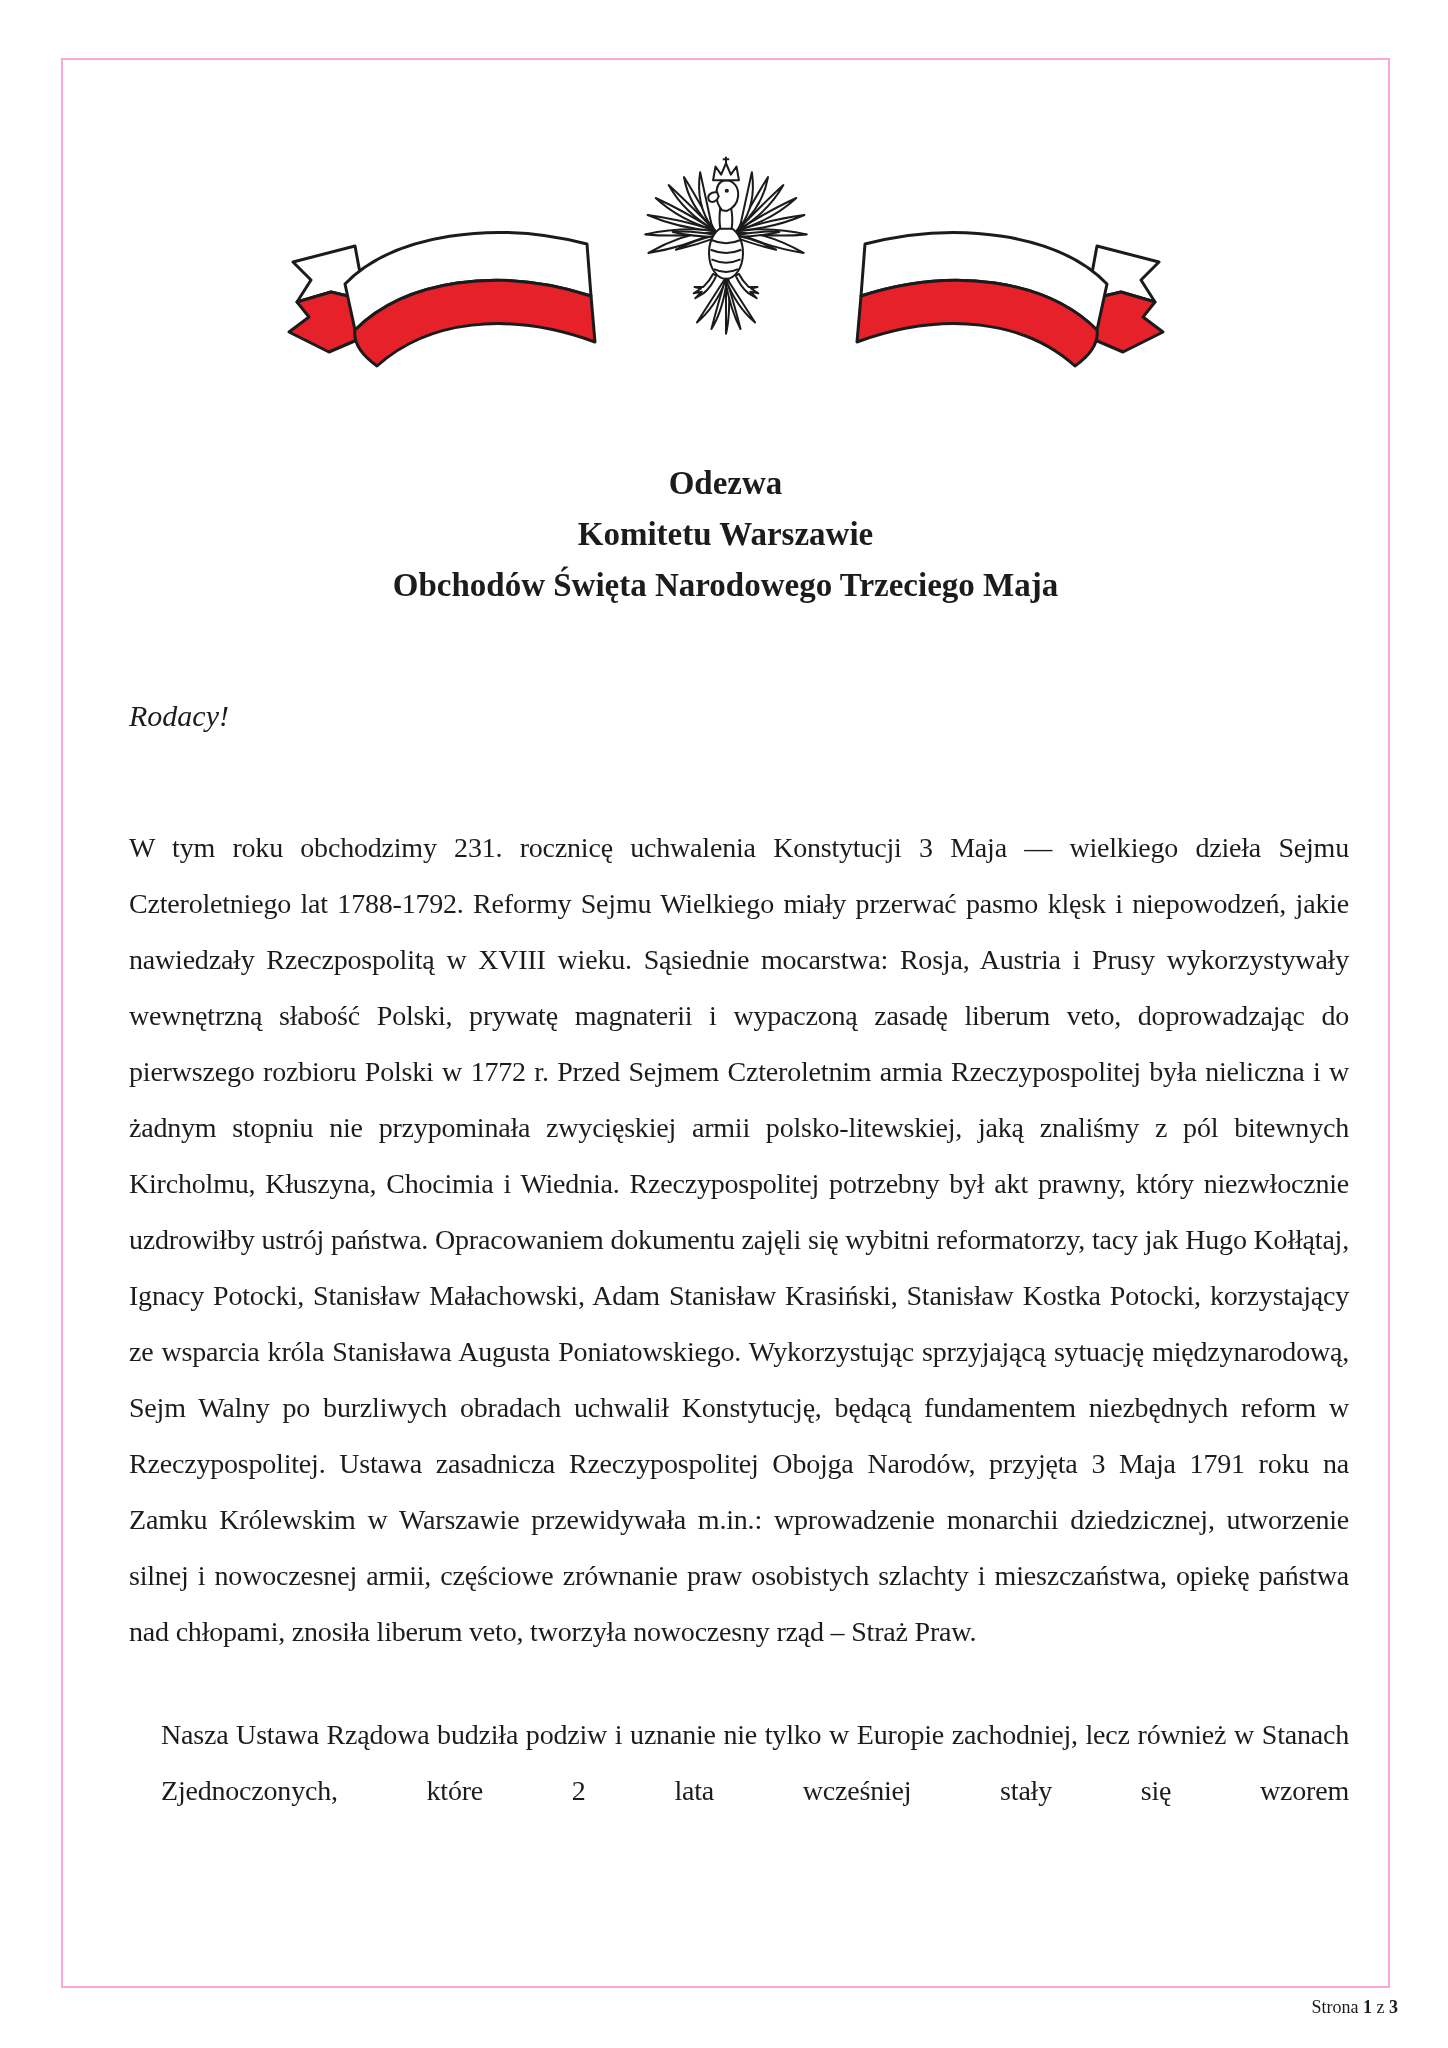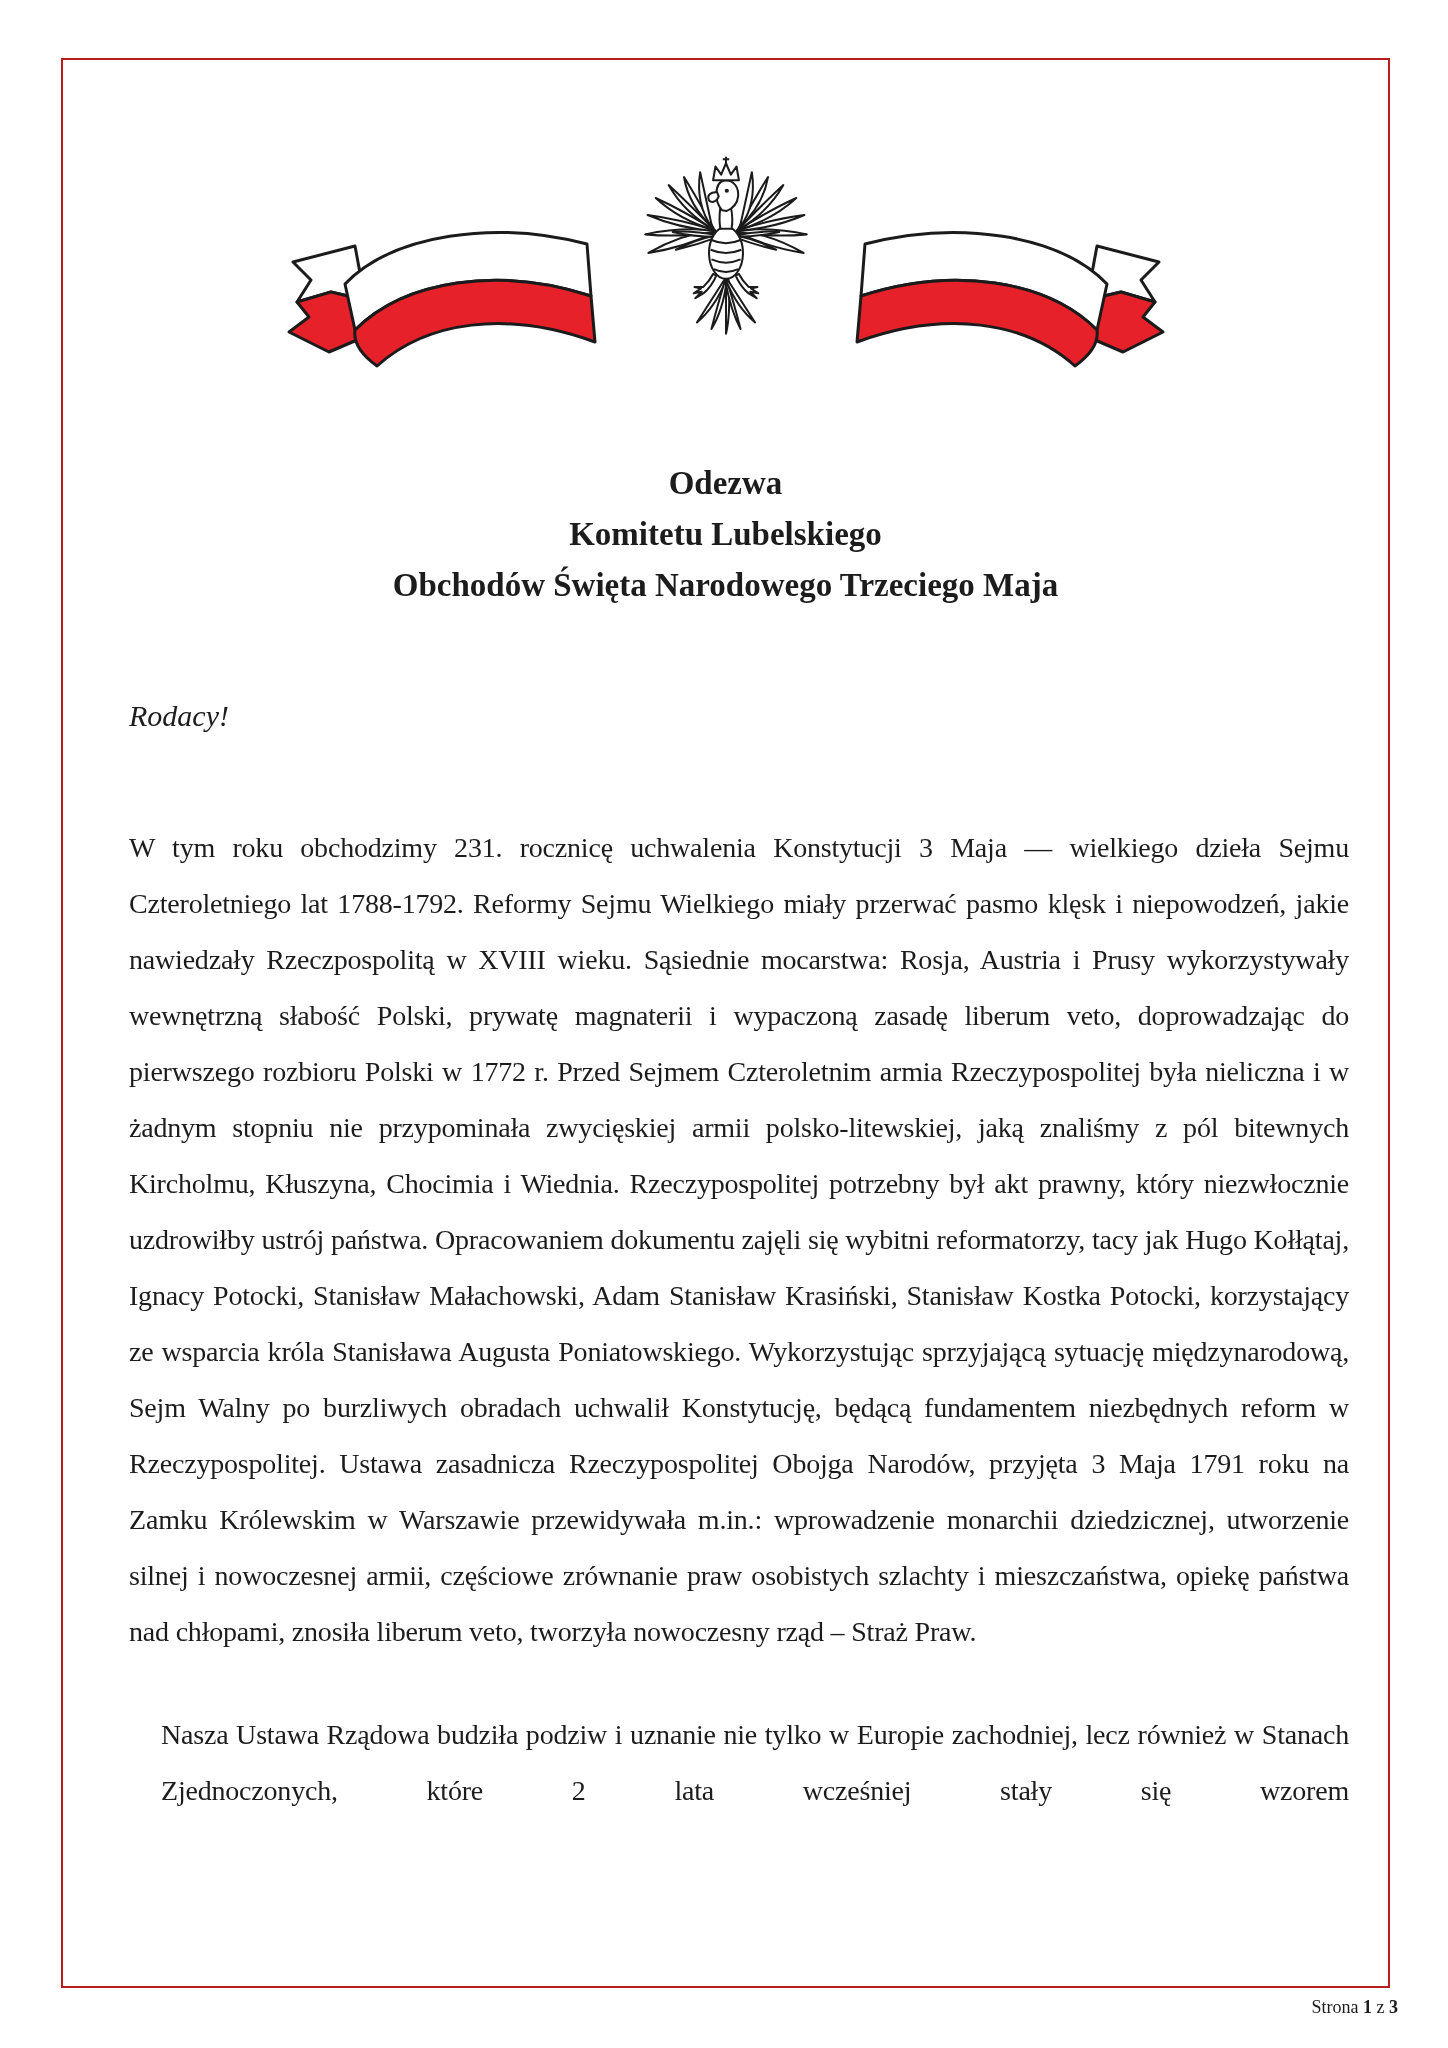--- a/index.html
+++ b/index.html
@@ -3,21 +3,21 @@
 <meta charset="utf-8">
 <style>
   html,body{margin:0;padding:0;background:#9a9a9a;}
   .page{
     position:relative;width:1448px;height:2048px;background:#ffffff;
     font-family:"Liberation Serif","DejaVu Serif",serif;color:#1c1c1c;
     margin:0 auto;overflow:hidden;
   }
   .frame{
     position:absolute;left:61px;top:58px;width:1329px;height:1930px;
-    border:2px solid #b91c1c;box-sizing:border-box;
+    border:2px solid #f9a8d4;box-sizing:border-box;
   }
   .header-art{
     position:absolute;left:0;right:0;top:96px;
     display:flex;justify-content:center;align-items:flex-start;gap:26px;
   }
   .ribbon{margin-top:44px;}
   .doc-title{
     position:absolute;left:0;right:0;top:398px;margin:0;
     text-align:center;font-size:33px;font-weight:bold;line-height:51px;
   }
@@ -119,21 +119,21 @@
             <path fill="#E62129" d="M16,102 L50,92 L84,100 L90,134 L48,152 L8,132 L28,117 Z"></path>
             <path fill="#ffffff" d="M64,84 C112,34 214,20 306,44 L310,96 C218,66 124,80 74,130 Z"></path>
             <path fill="#E62129" d="M74,130 C124,80 218,66 310,96 L314,142 C226,110 146,121 96,166 C82,156 72,144 74,130 Z"></path>
           </g>
         </svg>
       </span>
     </div>
 
     <h1 class="doc-title">
       <span>Odezwa</span>
-      <span>Komitetu Lubelskiego</span>
+      <span>Komitetu Warszawie</span>
       <span>Obchodów Święta Narodowego Trzeciego Maja</span>
     </h1>
 
     <p class="salutation">
       <span>Rodacy!</span>
     </p>
 
     <div class="body-text">
       <p class="para"><span>W tym roku obchodzimy 231. rocznicę uchwalenia Konstytucji 3 Maja — wielkiego dzieła Sejmu Czteroletniego lat 1788-1792. Reformy Sejmu Wielkiego miały przerwać pasmo klęsk i niepowodzeń, jakie nawiedzały Rzeczpospolitą w XVIII wieku. Sąsiednie mocarstwa: Rosja, Austria i Prusy wykorzystywały wewnętrzną słabość Polski, prywatę magnaterii i wypaczoną zasadę </span><span class="run-italic">liberum veto,</span><span> doprowadzając do pierwszego rozbioru Polski w 1772 r. Przed Sejmem Czteroletnim armia Rzeczypospolitej była nieliczna i w żadnym stopniu nie przypominała zwycięskiej armii polsko-litewskiej, jaką znaliśmy z pól bitewnych Kircholmu, Kłuszyna, Chocimia i Wiednia. Rzeczypospolitej potrzebny był akt prawny, który niezwłocznie uzdrowiłby ustrój państwa. Opracowaniem dokumentu zajęli się wybitni reformatorzy, tacy jak Hugo Kołłątaj, Ignacy Potocki, Stanisław Małachowski, Adam Stanisław Krasiński, Stanisław Kostka Potocki, korzystający ze wsparcia króla Stanisława Augusta Poniatowskiego. Wykorzystując sprzyjającą sytuację międzynarodową, Sejm Walny po burzliwych obradach uchwalił Konstytucję, będącą fundamentem niezbędnych reform w Rzeczypospolitej. Ustawa zasadnicza Rzeczypospolitej Obojga Narodów, przyjęta 3 Maja 1791 roku na Zamku Królewskim w Warszawie przewidywała m.in.: wprowadzenie monarchii dziedzicznej, utworzenie silnej i nowoczesnej armii, częściowe zrównanie praw osobistych szlachty i mieszczaństwa, opiekę państwa nad chłopami, znosiła </span><span class="run-italic">liberum veto</span><span>, tworzyła nowoczesny rząd – Straż Praw.</span></p>
       <p class="para force-justify">Nasza Ustawa Rządowa budziła podziw i uznanie nie tylko w Europie zachodniej, lecz również w Stanach Zjednoczonych, które 2 lata wcześniej stały się wzorem</p>

